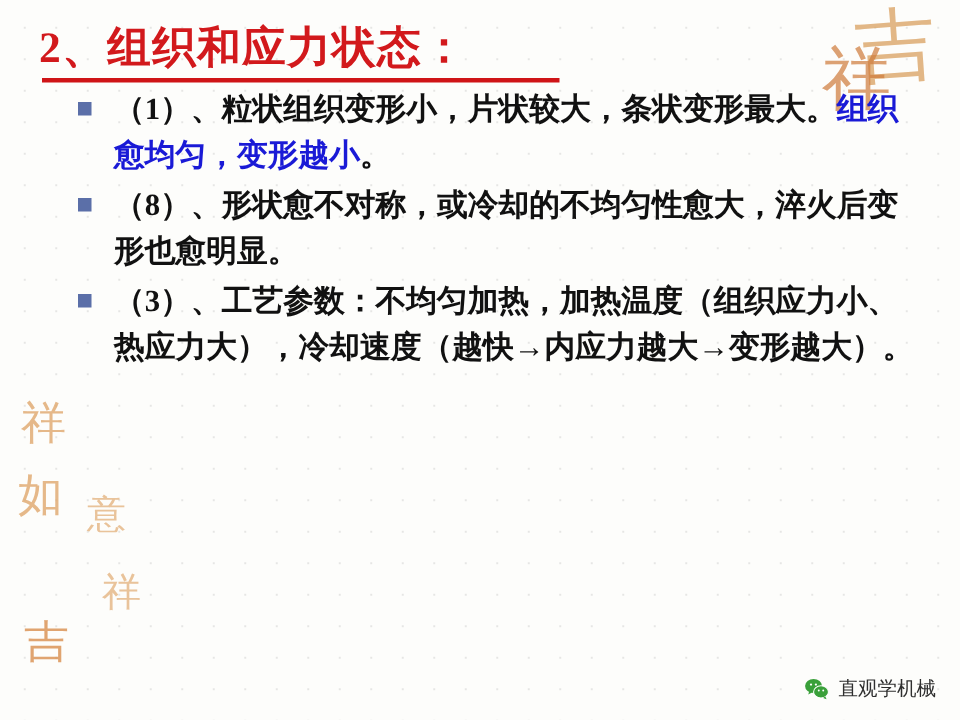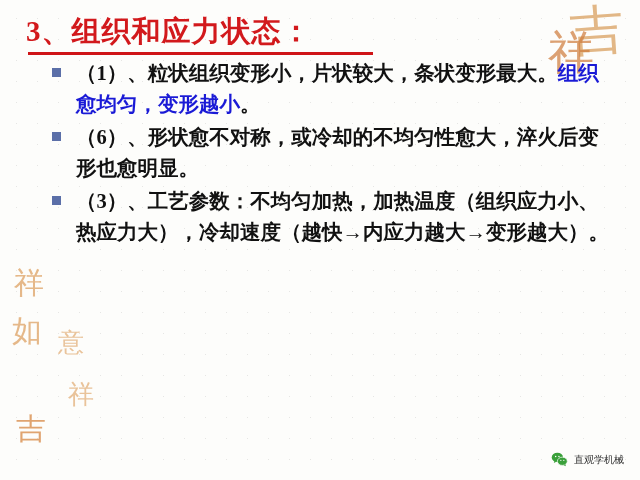--- a/index.html
+++ b/index.html
@@ -151,53 +151,53 @@
     align-items: center;
     gap: 6px;
   }
   .wechat-icon {
     width: 17px;
     height: 17px;
     display: inline-block;
   }
   .footer-label {
     font-family: "Liberation Sans", sans-serif;
-    font-size: 10px;
+    font-size: 13px;
     color: #2f2f2f;
   }
 </style>
 </head>
 <body>
 
 <div class="slide">
 
   <div class="grid-bg"></div>
 
   <span class="seal seal-top-right">吉</span>
   <span class="seal seal-tr2">祥</span>
   <span class="seal seal-left-1">祥</span>
   <span class="seal seal-left-2">如</span>
   <span class="seal seal-left-3">意</span>
   <span class="seal seal-left-4">祥</span>
   <span class="seal seal-left-5">吉</span>
 
-  <div class="title">3、组织和应力状态：</div>
+  <div class="title">2、组织和应力状态：</div>
   <div class="title-underline"></div>
 
   <div class="bullets">
 
     <div class="bullet-row">
       <span class="bullet-marker"></span>
       <span class="bullet-text"><span>（1）、粒状组织变形小，片状较大，条状变形最大。</span><span class="hl-blue">组织愈均匀，变形越小</span><span>。</span></span>
     </div>
 
 
     <div class="bullet-row">
       <span class="bullet-marker"></span>
-      <span class="bullet-text"><span>（6）、形状愈不对称，或冷却的不均匀性愈大，淬火后变形也愈明显。</span><span class="hl-blue"></span><span></span></span>
+      <span class="bullet-text"><span>（8）、形状愈不对称，或冷却的不均匀性愈大，淬火后变形也愈明显。</span><span class="hl-blue"></span><span></span></span>
     </div>
 
     <div class="bullet-row">
       <span class="bullet-marker"></span>
       <span class="bullet-text"><span>（3）、工艺参数：不均匀加热，加热温度（组织应力小、热应力大），冷却速度（越快→内应力越大→变形越大）。</span><span class="hl-blue"></span><span></span></span>
     </div>
 
   </div>
 
   <div class="footer">

